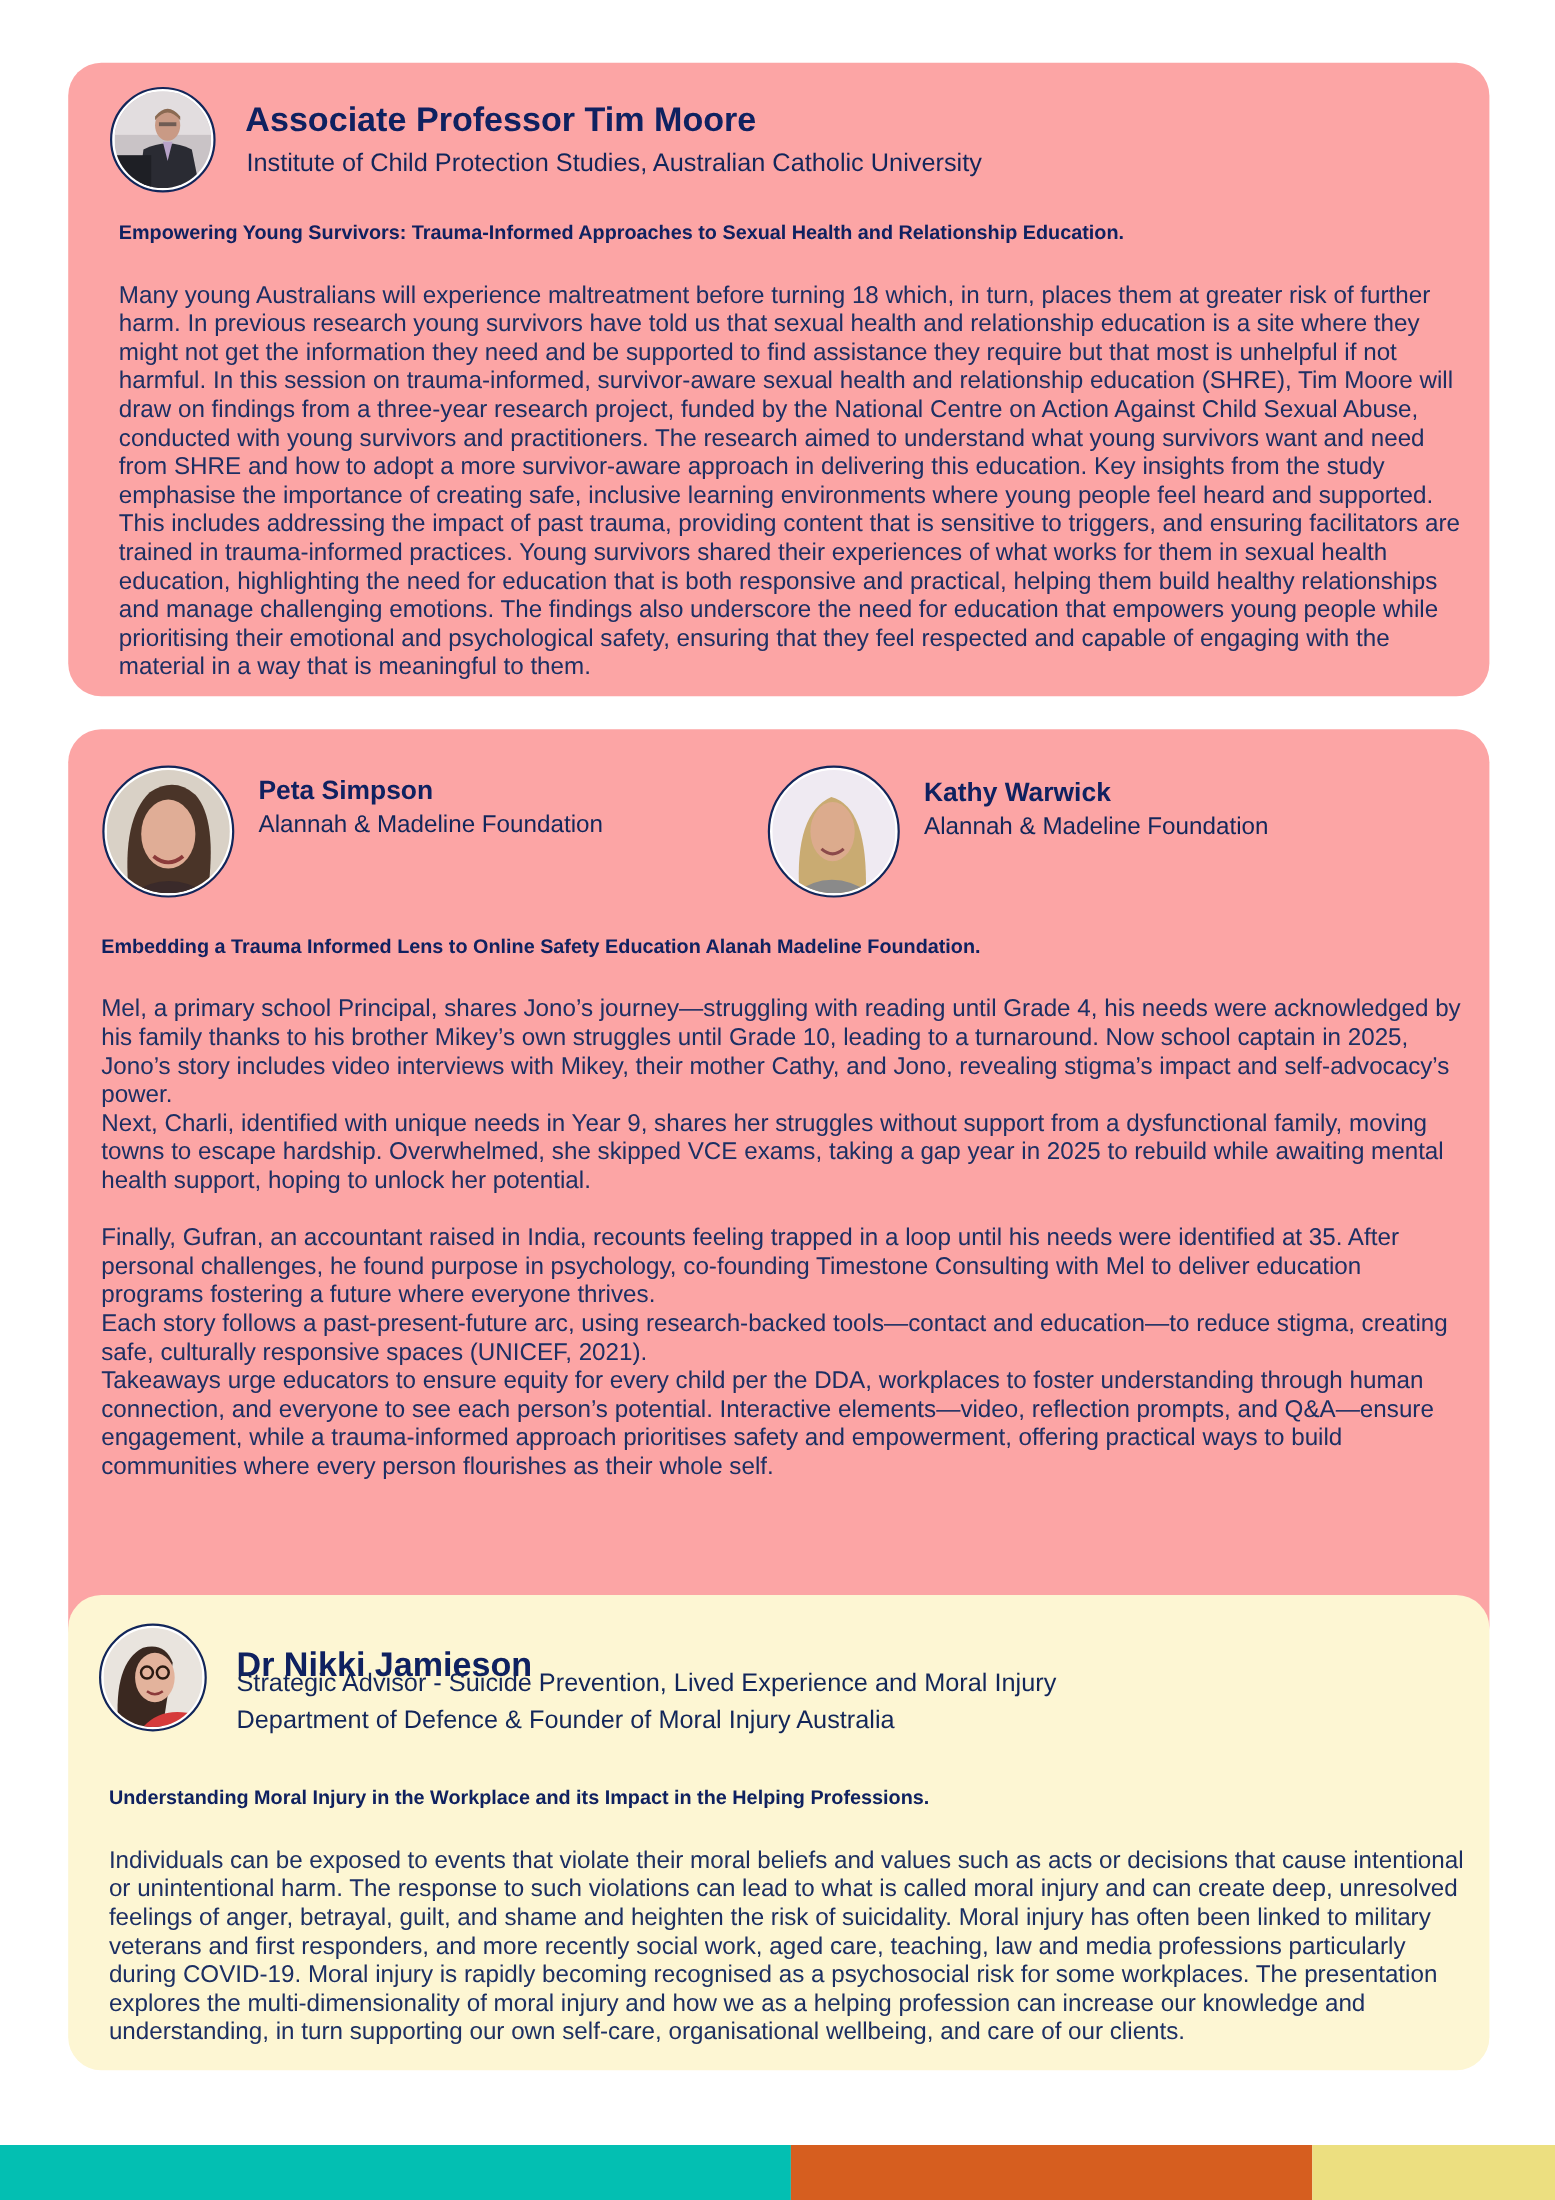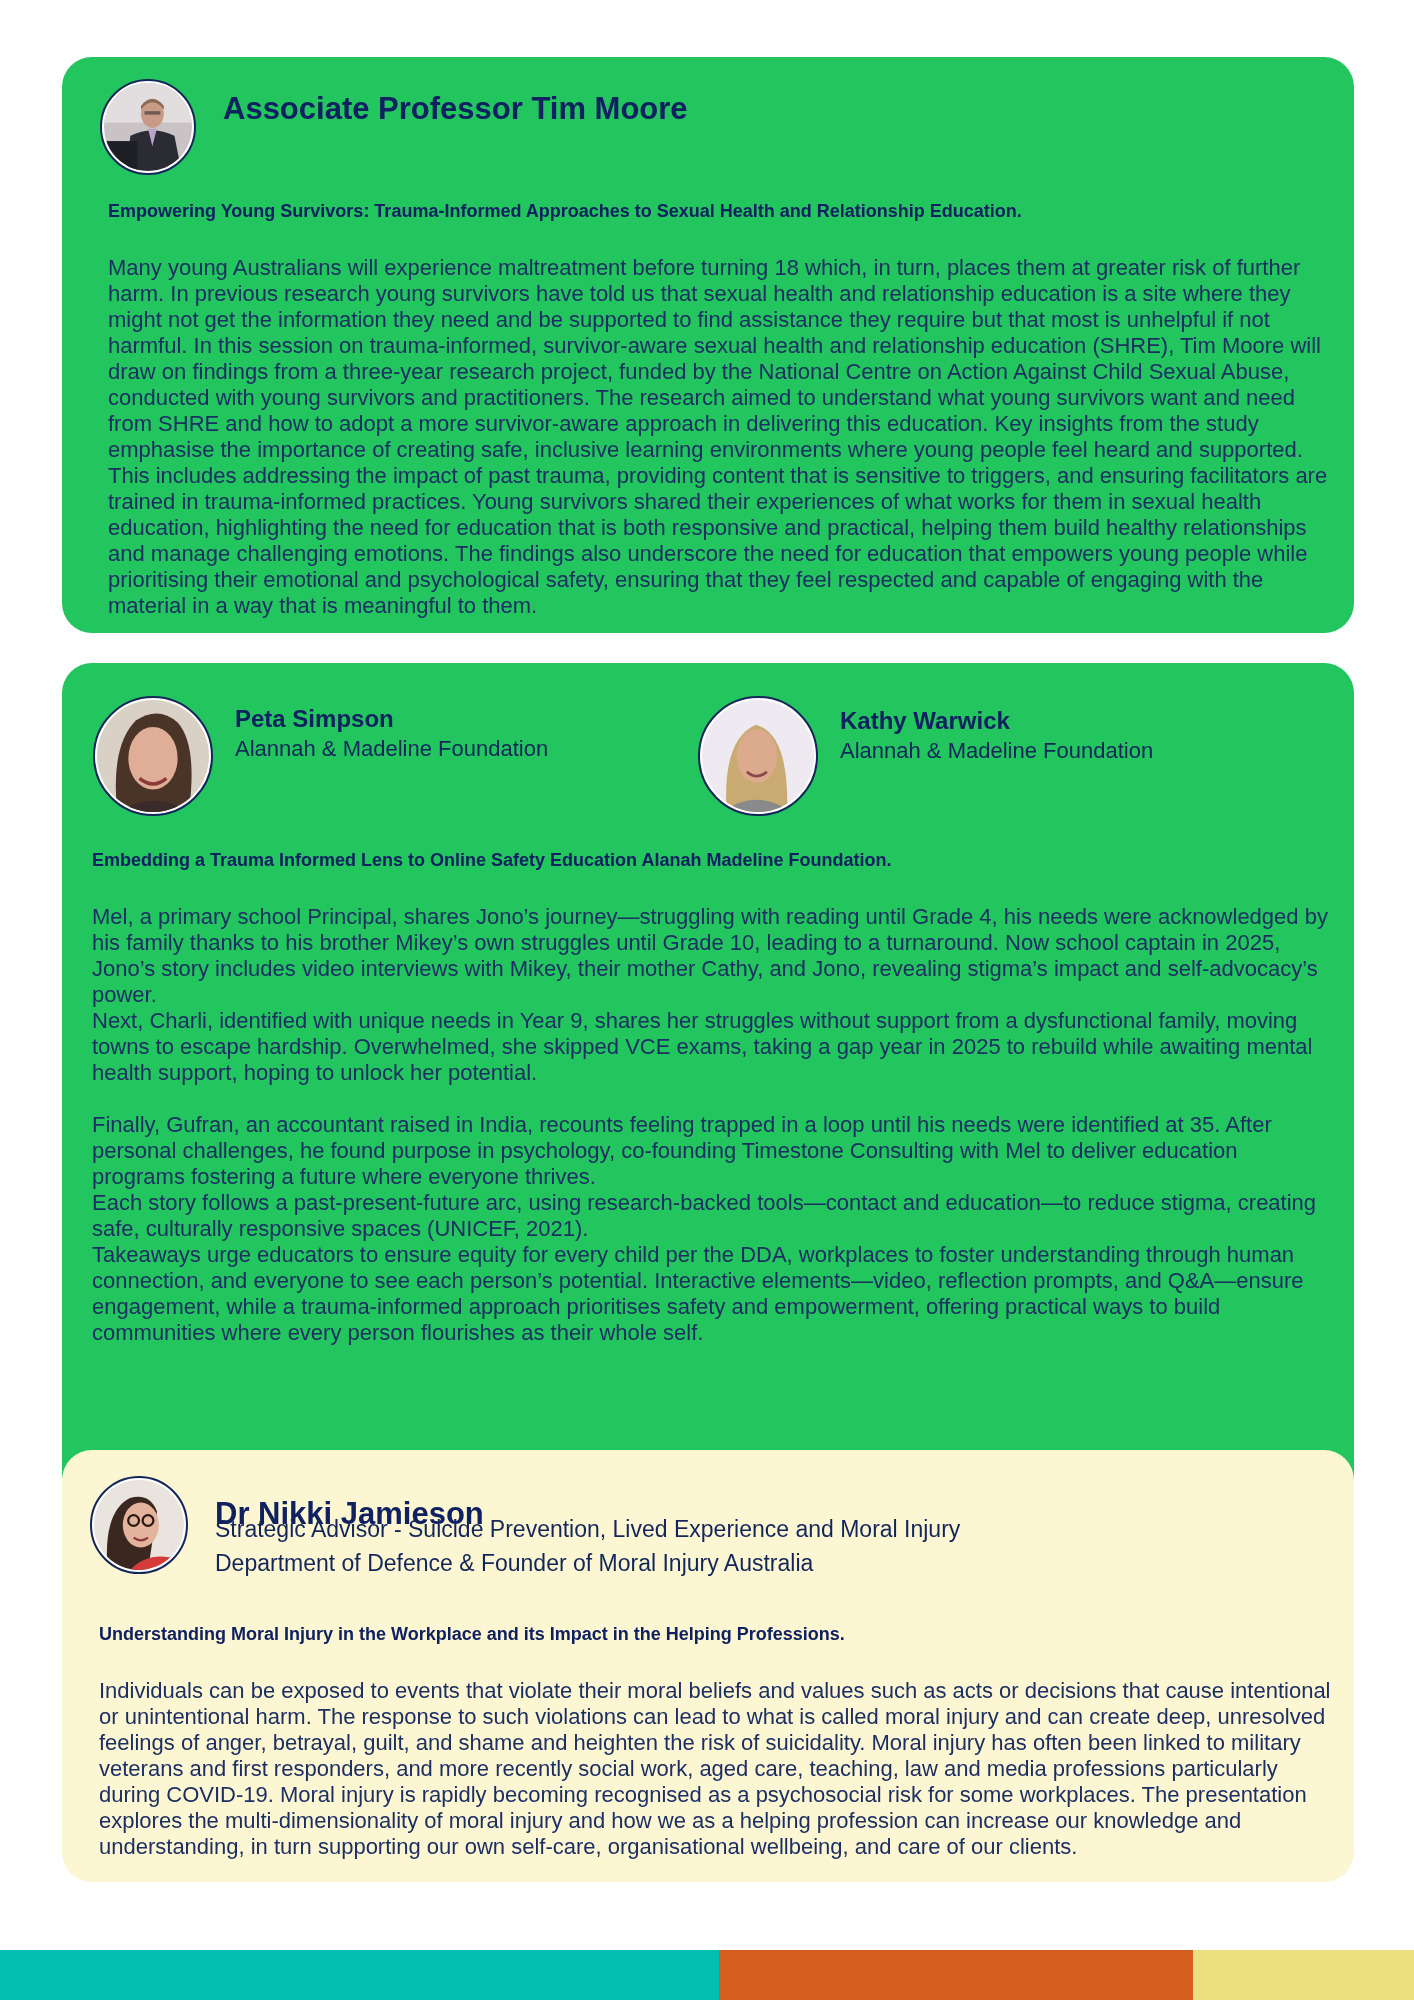--- a/index.html
+++ b/index.html
@@ -5,21 +5,21 @@
   * { box-sizing: border-box; margin: 0; padding: 0; }
   html, body { width: 1414px; height: 2000px; background: #ffffff; overflow: hidden; }
   body { position: relative; font-family: "DejaVu Sans", "Liberation Sans", sans-serif; color: #12265a; }
 
   .card {
     position: absolute;
     left: 62px;
     width: 1292px;
     border-radius: 30px;
   }
-  .card.teal { background: #22c55e; }
+  .card.teal { background: #fca5a5; }
   .card.yellow { background: #fdf6d3; }
 
   #card1 { top: 57px; height: 576px; }
   #card2 { top: 663px; height: 845px; }
   #card3 { top: 1450px; height: 432px; }
 
   .avatar {
     position: absolute;
     border-radius: 50%;
     border: 2px solid #12265a;
@@ -83,20 +83,21 @@
         <ellipse cx="55" cy="35" rx="13" ry="16" fill="#c99a85"></ellipse>
         <path d="M42 30 Q55 14 68 30 L68 26 Q55 10 42 26 Z" fill="#8a6a52"></path>
         <rect x="46" y="32" width="18" height="4" fill="#333" opacity="0.6"></rect>
         <path d="M25 100 L30 60 Q55 48 80 60 L88 100 Z" fill="#2a2b33"></path>
         <path d="M50 52 L55 72 L60 52 Z" fill="#b8a3c9"></path>
         <rect x="2" y="66" width="36" height="34" fill="#1e1f25"></rect>
       </svg>
     </div>
   </div>
   <div class="name" style="left:161px; top:34px; font-size:31px;">Associate Professor Tim Moore</div>
+  <div class="affil" style="left:162px; top:77px; font-size:23px;">Institute of Child Protection Studies, Australian Catholic University</div>
   <div class="talk-title" style="left:46px; top:144px;">Empowering Young Survivors: Trauma-Informed Approaches to Sexual Health and Relationship Education.</div>
   <div class="body-text" style="left:46px; top:198px; width:1230px;">
     <p>Many young Australians will experience maltreatment before turning 18 which, in turn, places them at greater risk of further harm. In previous research young survivors have told us that sexual health and relationship education is a site where they might not get the information they need and be supported to find assistance they require but that most is unhelpful if not harmful. In this session on trauma-informed, survivor-aware sexual health and relationship education (SHRE), Tim Moore will draw on findings from a three-year research project, funded by the National Centre on Action Against Child Sexual Abuse, conducted with young survivors and practitioners. The research aimed to understand what young survivors want and need from SHRE and how to adopt a more survivor-aware approach in delivering this education. Key insights from the study emphasise the importance of creating safe, inclusive learning environments where young people feel heard and supported. This includes addressing the impact of past trauma, providing content that is sensitive to triggers, and ensuring facilitators are trained in trauma-informed practices. Young survivors shared their experiences of what works for them in sexual health education, highlighting the need for education that is both responsive and practical, helping them build healthy relationships and manage challenging emotions. The findings also underscore the need for education that empowers young people while prioritising their emotional and psychological safety, ensuring that they feel respected and capable of engaging with the material in a way that is meaningful to them.</p>
   </div>
 </section>
 
 <section class="card teal" id="card2">
   <div class="avatar" style="left:31px; top:33px; width:120px; height:120px;">
     <div class="photo">
       <svg viewBox="0 0 100 100" preserveAspectRatio="none">

